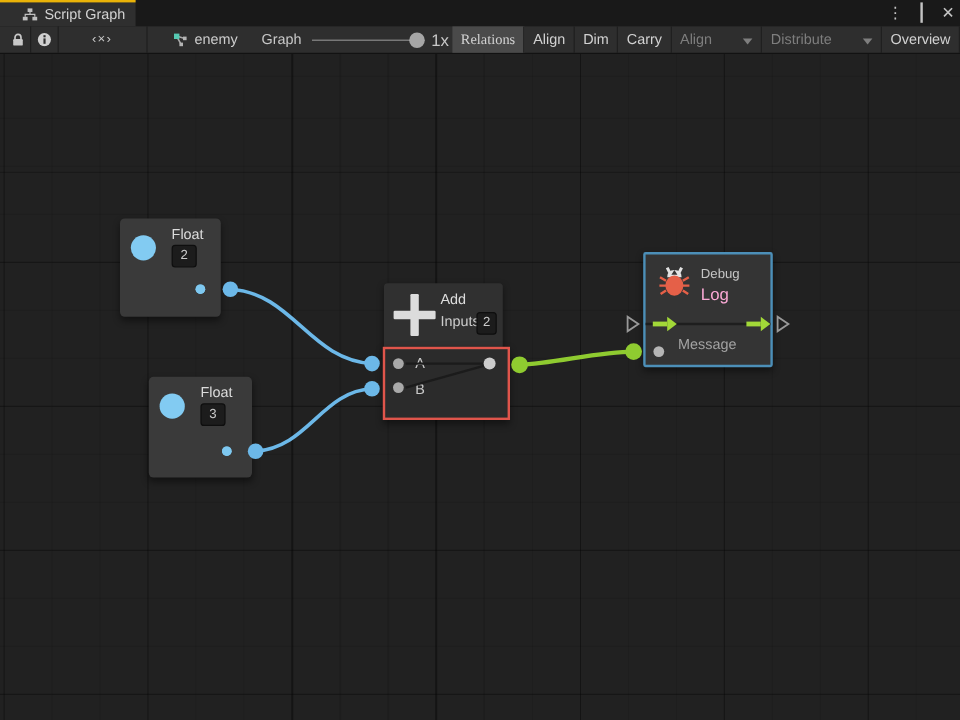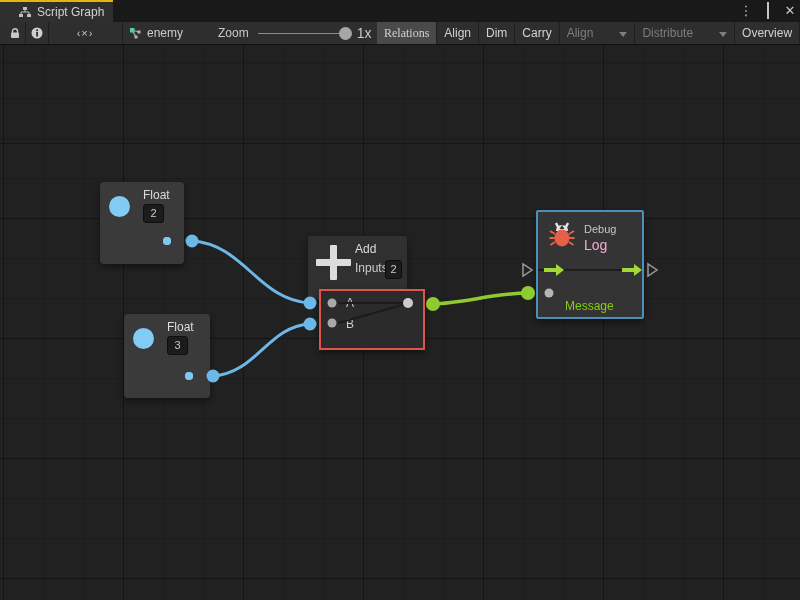--- a/index.html
+++ b/index.html
@@ -16,21 +16,21 @@
   .win-controls { position:absolute; right:2px; top:0; height:22px; display:flex; align-items:center; gap:6px; }
   .win-btn { color:#C4C4C4; font-size:13px; width:16px; text-align:center; line-height:22px; cursor:default; }
   .max-box { width:11px; height:9px; border:1px solid #C4C4C4; margin-top:1px; }
 
   
   .toolbar { position:absolute; left:0; top:22px; width:800px; height:23px; background:#2E2E2E;
              border-bottom:1px solid #121212; }
   .tb-sep { position:absolute; top:0; width:1px; height:22px; background:#1E1E1E; }
   .tb-icon-btn { position:absolute; top:0; height:22px; display:flex; align-items:center; justify-content:center; }
   .code-glyph { color:#C9C9C9; font-size:11px; letter-spacing:1px; }
-  .graph-ref { position:absolute; left:128px; top:0; height:22px; display:flex; align-items:center; gap:5px;justify-content:space-between; }
+  .graph-ref { position:absolute; left:143px; top:0; height:22px; display:flex; align-items:center; gap:5px;justify-content:space-between; }
   .graph-ref-label { color:#CCCCCC; font-size:12px; }
   .zoom-wrap { position:absolute; left:218px; top:0; height:22px; display:flex; align-items:center; }
   .zoom-label { color:#C8C8C8; font-size:12px; margin-right:9px; }
   .zoom-track { position:relative; width:90px; height:1px; background:#8A8A8A; }
   .zoom-handle { position:absolute; right:-4px; top:-6px; width:13px; height:13px; border-radius:50%;
                  background:#A6A6A6; }
   .zoom-value { color:#C8C8C8; font-size:14px; margin-left:9px; }
   .tb-buttons { position:absolute; left:377px; top:0; right:0; height:22px; display:flex; }
   .tb-btn { height:22px; padding:0 7px; display:flex; align-items:center; color:#D2D2D2;
             font-size:12px; border-right:1px solid #1F1F1F; white-space:nowrap; cursor:default; }
@@ -52,39 +52,39 @@
   .node { position:absolute; box-shadow:0 3px 6px rgba(0,0,0,0.45); }
   .float-node { width:84px; height:82px; background:#3A3A3A; border-radius:4px; }
   .float-circle { position:absolute; left:9px; top:14px; width:21px; height:21px; border-radius:50%;
                   background:#82CBF2; }
   .float-title { position:absolute; left:43px; top:6px; color:#DCDCDC; font-size:12px; }
   .value-box { position:absolute; background:#1C1C1C; border:1px solid #0E0E0E; border-radius:3px;
                color:#C9C9C9; font-size:11px; text-align:center; }
   .float-value { left:43px; top:22px; width:21px; height:19px; line-height:17px; }
   .float-port { position:absolute; width:8px; height:8px; border-radius:50%; background:#7EC8F0; }
 
-  .add-header { left:308px; top:191px; width:99px; height:64px; background:#303030; border-radius:3px 3px 0 0; }
+  .add-header { left:320px; top:191px; width:99px; height:64px; background:#303030; border-radius:3px 3px 0 0; }
   .plus-icon { position:absolute; left:8px; top:9px; width:35px; height:35px; }
   .plus-icon::before { content:""; position:absolute; left:0; top:14px; width:35px; height:7px;
                        background:#DCDCDC; border-radius:1px; }
   .plus-icon::after { content:""; position:absolute; left:14px; top:0; width:7px; height:35px;
                       background:#DCDCDC; border-radius:1px; }
   .add-title { position:absolute; left:47px; top:6px; color:#DDDDDD; font-size:12px; }
   .add-inputs-label { position:absolute; left:47px; top:25px; color:#CCCCCC; font-size:12px; }
   .add-inputs-count { left:77px; top:24px; width:17px; height:19px; line-height:17px; }
 
   .add-ports { left:319px; top:244px; width:106px; height:61px; background:#2B2B2B;
                border:2px solid #E0554B; }
   .port-label { position:absolute; color:#C9C9C9; font-size:12px; }
 
-  .debug-node { left:536px; top:165px; width:108px; height:109px; background:#343434;
+  .debug-node { left:536px; top:165px; width:108px; height:96px; background:#343434;
                 border:2px solid #4C8FB8; border-radius:2px;padding-left:12px; }
   .debug-cat { position:absolute; left:46px; top:11px; color:#C6C6C6; font-size:11px; }
   .debug-title { position:absolute; left:46px; top:25px; color:#f9a8d4; font-size:14px; }
-  .debug-message { position:absolute; left:27px; top:87px; color:#84cc16; font-size:12px; }
+  .debug-message { position:absolute; left:27px; top:68px; color:#a3a3a3; font-size:12px; }
   .bug-wrap { position:absolute; left:10px; top:7px; }
 
   .wires { position:absolute; left:0; top:0; width:800px; height:555px; pointer-events:none; }
 </style>
 </head>
 <body>
 
 <div class="window">
 
   <div class="titlebar">
@@ -131,21 +131,21 @@
       <svg width="14" height="14" viewBox="0 0 14 14">
         <path d="M4,4 L11,6 M4,4 L8,11" stroke="#A9A9A9" stroke-width="1.3"></path>
         <rect x="2" y="2" width="4.5" height="4.5" fill="#55C9B2"></rect>
         <rect x="9.5" y="4.5" width="3" height="3" fill="#B4B4B4"></rect>
         <rect x="6.5" y="9.5" width="3" height="3" fill="#B4B4B4"></rect>
       </svg>
       <span class="graph-ref-label">enemy</span>
     </div>
 
     <div class="zoom-wrap">
-      <span class="zoom-label">Zoom</span>
+      <span class="zoom-label">Graph</span>
       <span class="zoom-track">
         <span class="zoom-handle"></span>
       </span>
       <span class="zoom-value">1x</span>
     </div>
 
     <div class="tb-buttons">
       <div class="tb-btn active">
           <span>Relations</span>
         </div>

